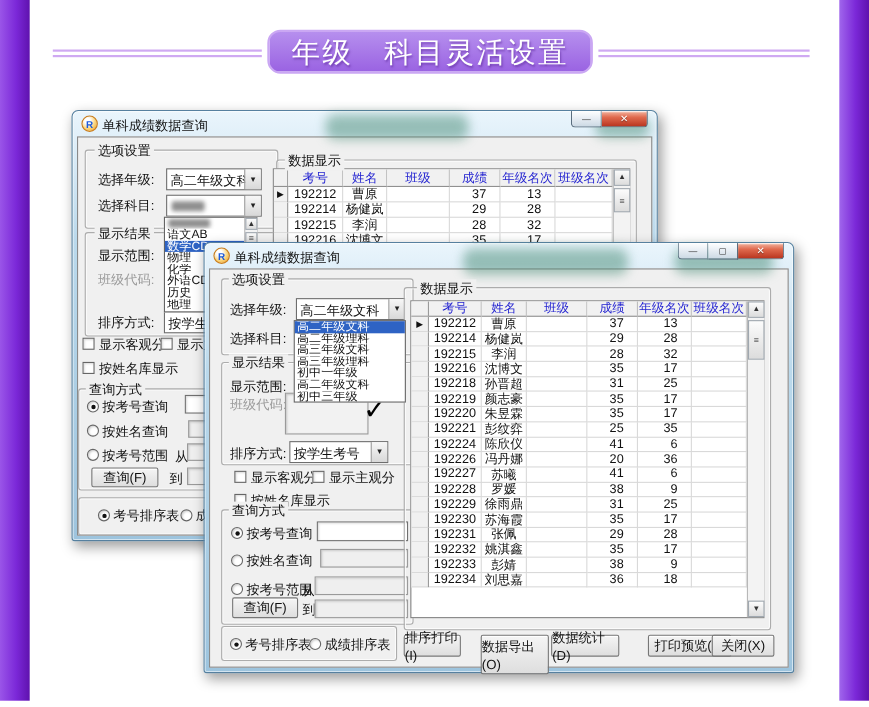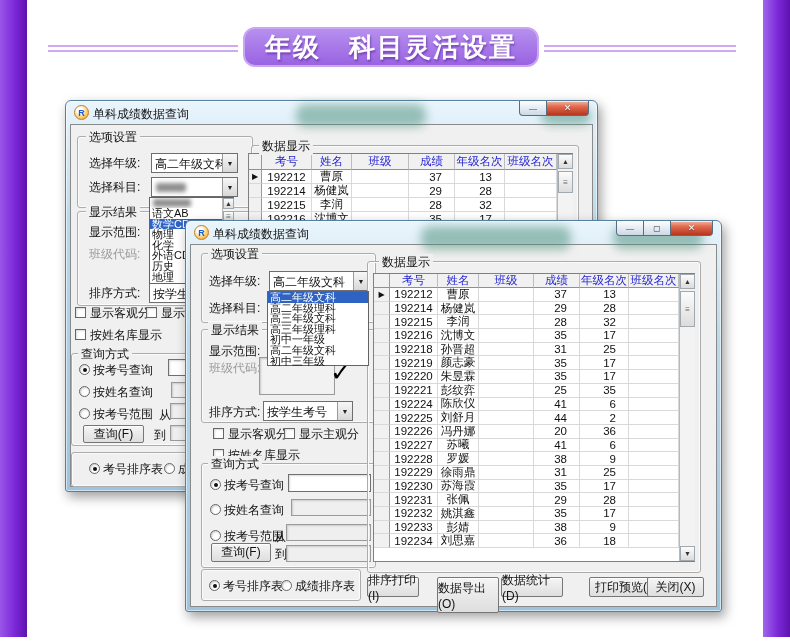--- a/index.html
+++ b/index.html
@@ -4,21 +4,21 @@
 <style>
   *{margin:0;padding:0;box-sizing:border-box}
   html,body{width:790px;height:643px;overflow:hidden}
   body{position:relative;background:#fff;font-family:"Liberation Sans","DejaVu Sans",sans-serif;color:#111}
   .sidebar{position:absolute;top:0;width:27px;height:637px;z-index:1}
   .sidebar.left{left:0;background:linear-gradient(90deg,#9a55e8,#7b28d8 55%,#5f12ae)}
   .sidebar.right{right:0;background:linear-gradient(90deg,#a066ec,#7b28d8 55%,#5f12ae)}
   .hline{position:absolute;height:2px;background:#cfa9f2;z-index:2}
   .banner{position:absolute;left:243px;top:27px;width:296px;height:40px;background:linear-gradient(180deg,#b68fee,#9a63e2);
     border:2px solid #caa7f3;border-radius:12px;display:flex;align-items:center;justify-content:center;color:#fff;
-    font-size:26px;font-weight:bold;letter-spacing:2px;text-shadow:1px 2px 2px rgba(80,30,140,.55);z-index:3}
+    font-size:26px;font-weight:normal;letter-spacing:2px;text-shadow:1px 2px 2px rgba(80,30,140,.55);z-index:3}
   
   .win{position:absolute;border-radius:6px 6px 3px 3px;border:1px solid #56809f;
     background:linear-gradient(180deg,#eaf5fc,#bad9ec 30%,#9dc4de);
     box-shadow:inset 0 0 0 1px rgba(255,255,255,.55),3px 5px 12px rgba(0,0,0,.38)}
   .titlebar{position:absolute;left:0;top:0;right:0;height:23px}
   .apptitle{position:absolute;left:27px;top:5px;font-size:12px;color:#101010;z-index:5;white-space:nowrap}
   .appicon{position:absolute;left:8px;top:4px;width:15px;height:15px;border-radius:50%;z-index:5;
     background:radial-gradient(circle at 35% 30%,#fff 20%,#f8d070 60%,#e8902a);border:1px solid #c87c1e;
     display:flex;align-items:center;justify-content:center;font-size:9px;font-weight:bold;color:#1c5adc}
   .blob{position:absolute;background:rgba(72,140,118,.5);filter:blur(5px);border-radius:9px;z-index:1}
@@ -435,29 +435,20 @@
         <div class="tcell sel-col"></div>
         <div class="tcell c0">192224</div>
         <div class="tcell c1">陈欣仪</div>
         <div class="tcell c2"></div>
         <div class="tcell c3">41</div>
         <div class="tcell c4">6</div>
         <div class="tcell c5"></div>
       </div>
       <div class="trow tdata">
         <div class="tcell sel-col"></div>
-        <div class="tcell c0">192225</div>
-        <div class="tcell c1">刘舒月</div>
-        <div class="tcell c2"></div>
-        <div class="tcell c3">44</div>
-        <div class="tcell c4">2</div>
-        <div class="tcell c5"></div>
-      </div>
-      <div class="trow tdata">
-        <div class="tcell sel-col"></div>
         <div class="tcell c0">192226</div>
         <div class="tcell c1">冯丹娜</div>
         <div class="tcell c2"></div>
         <div class="tcell c3">20</div>
         <div class="tcell c4">36</div>
         <div class="tcell c5"></div>
       </div>
       <div class="trow tdata">
         <div class="tcell sel-col"></div>
         <div class="tcell c0">192227</div>

